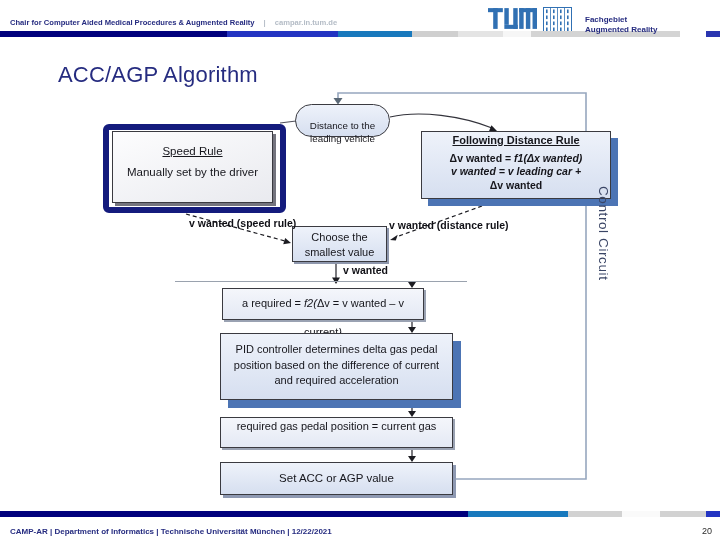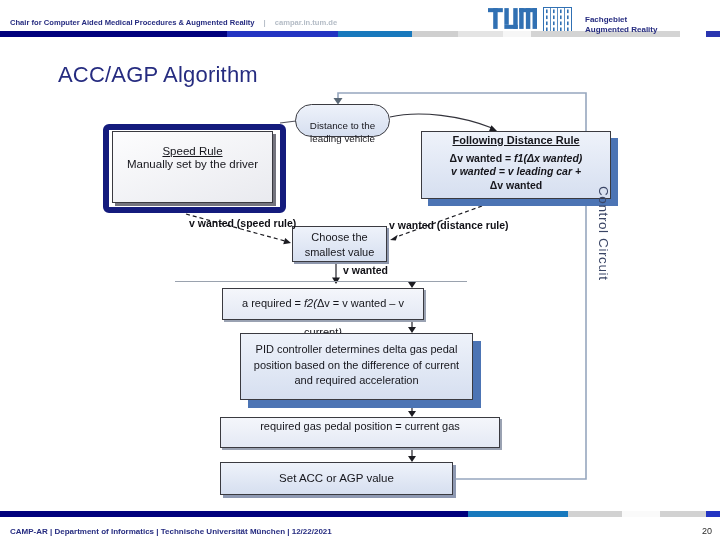--- a/index.html
+++ b/index.html
@@ -28,33 +28,33 @@
   .node{position:absolute;box-sizing:border-box;border:1.5px solid #3A3A40;
     text-align:center;color:#16161c;z-index:2;}
   .bluefill{background:linear-gradient(180deg,#eef2fa 0%,#d6dff0 100%);}
   .palefill{background:linear-gradient(180deg,#f4f6fb 0%,#e4e9f4 100%);}
   .frame{left:103px;top:124px;width:183px;height:89px;border:6px solid #141B7D;
     border-radius:6px;background:transparent;z-index:2;position:absolute;box-sizing:border-box;}
   .speed{left:112px;top:131px;width:161px;height:72px;
     background:linear-gradient(160deg,#fdfdfe 0%,#e9eaef 100%);
     box-shadow:3px 3px 0 0 #74747e;font-size:11.5px;}
   .speed .t{margin-top:13px;text-decoration:underline;}
-  .speed .b{margin-top:1px;}
+  .speed .b{margin-top:9px;}
   .ellipse{left:295px;top:104px;width:95px;height:33px;border-radius:17px;
     border-width:1.4px;font-size:9.8px;line-height:12.5px;padding-top:15px;}
   .following{left:421px;top:131px;width:190px;height:68px;
     box-shadow:7px 7px 0 0 #4C74B4;font-size:10.5px;font-weight:bold;line-height:13.5px;}
   .following .t{font-size:11px;text-decoration:underline;margin:2px 0 4px 0;}
   .choose{left:292px;top:226px;width:95px;height:36px;
     box-shadow:2px 2px 0 0 #8E97AD;font-size:11px;line-height:14.5px;padding-top:3px;}
   .areq{left:222px;top:288px;width:202px;height:32px;line-height:29px;
     box-shadow:2px 2px 0 0 #9aa2b2;font-size:11px;}
   .pid{left:220px;top:333px;width:233px;height:67px;
-    box-shadow:8px 8px 0 0 #4C74B4;font-size:11px;line-height:15.5px;padding-top:8px;margin-left:20px;}
-  .reqgas{left:220px;top:417px;width:280px;height:31px;
+    box-shadow:8px 8px 0 0 #4C74B4;font-size:11px;line-height:15.5px;padding-top:8px;}
+  .reqgas{left:220px;top:417px;width:233px;height:31px;
     box-shadow:2px 2px 0 0 #9aa2b2;font-size:11px;line-height:13.5px;padding-top:2px;}
   .setacc{left:220px;top:462px;width:233px;height:33px;line-height:30px;
     box-shadow:3px 3px 0 0 #8E99B2;font-size:11.5px;}
   .lbl{position:absolute;font-size:10.5px;font-weight:bold;color:#101016;
     white-space:nowrap;z-index:3;}
   .lbl-speed{left:189px;top:217px;}
   .lbl-distance{left:389px;top:219px;}
   .lbl-vwanted{left:343px;top:264px;}
   .cc{left:596px;top:186px;writing-mode:vertical-rl;font-size:13.5px;
     color:#3A4565;letter-spacing:0.6px;z-index:3;}

